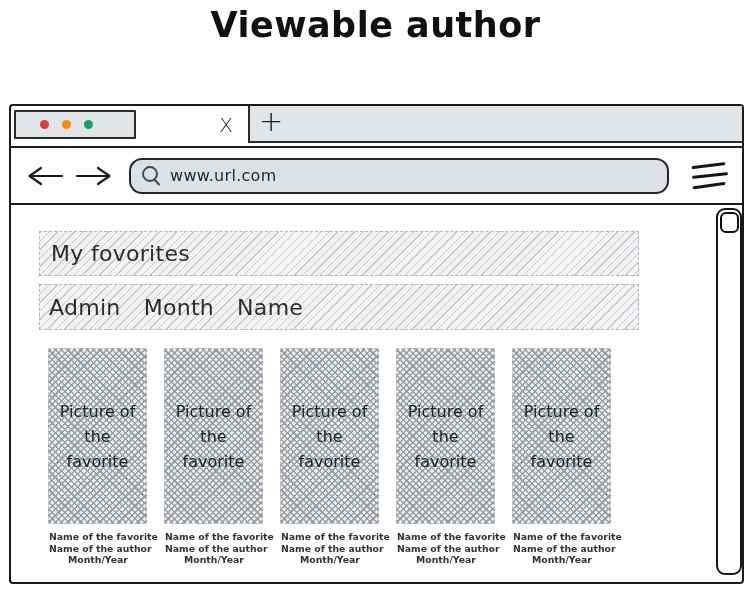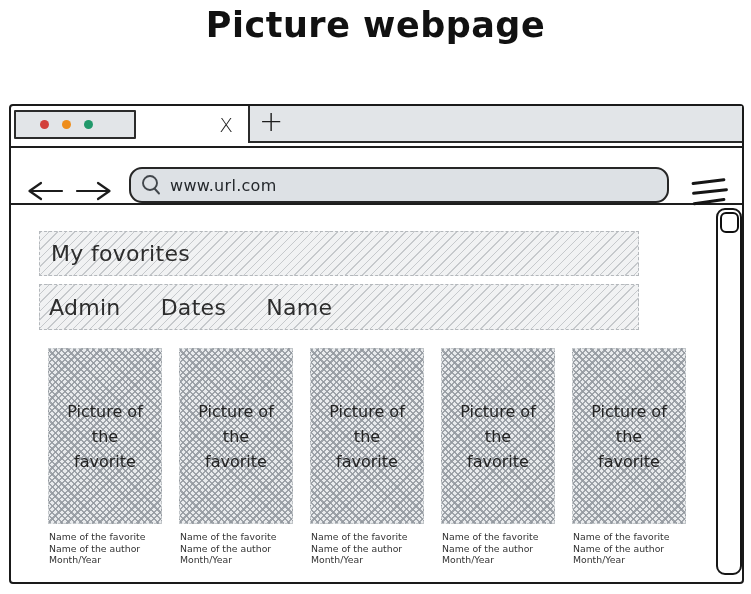--- a/index.html
+++ b/index.html
@@ -30,21 +30,21 @@
   }
   .newtab{
     position:absolute;left:237px;right:0;top:0;height:37px;
     background:#e2e5e8;border-left:2px solid #2b2b2b;border-bottom:2px solid #2b2b2b;
     display:flex;align-items:center;padding-left:9px;box-sizing:border-box;
   }
   .plus{font-size:29px;font-weight:200;color:#1d1d1d;line-height:1;margin-top:-4px;}
   
   .navbar{
     position:relative;height:55px;border-bottom:2.5px solid #1d1d1d;
-    display:flex;align-items:flex-end;padding:0 14px;
+    display:flex;align-items:center;padding:0 14px;
   }
   .arrow{flex:0 0 auto;margin-right:9px;}
   .urlbar{
     margin-left:6px;width:540px;height:36px;flex:0 0 auto;
     background:#dde1e5;border:2.2px solid #262626;border-radius:13px;
     display:flex;align-items:center;padding:0 9px;gap:8px;box-sizing:border-box;
   }
   .url-text{font-size:16px;color:#24282c;letter-spacing:0.3px;}
   .hamburger{margin-left:23px;display:flex;flex-direction:column;gap:7px;transform:rotate(-3deg);cursor:default;}
   .hamburger i{display:block;height:3px;background:#151515;border-radius:2px;}
@@ -61,39 +61,39 @@
     position:absolute;left:1.5px;top:1.5px;width:19px;height:21px;
     border:2.5px solid #0e0e0e;border-radius:6px;background:#fff;box-sizing:border-box;
   }
   .hatch{
     background-color:#f1f2f3;
     background-image:repeating-linear-gradient(135deg,#c6c9cc 0px,#c6c9cc 1px,transparent 1px,transparent 6px);
     border:1px dashed #b4b8bc;box-sizing:border-box;
   }
   .bar1{position:absolute;left:28px;top:26px;width:600px;height:45px;display:flex;align-items:center;padding-left:11px;}
   .bar1 span,.menu-item{font-size:22px;font-weight:500;color:#2d2d2d;letter-spacing:0.3px;}
-  .bar2{position:absolute;left:28px;top:79px;width:600px;height:46px;display:flex;align-items:center;gap:40px;padding-left:9px;}
+  .bar2{position:absolute;left:28px;top:79px;width:600px;height:46px;display:flex;align-items:center;gap:23px;padding-left:9px;}
   .menu-item{cursor:default;}
   .cards{position:absolute;left:37px;top:143px;display:flex;gap:17px;}
-  .card-col{width:114px;flex:0 0 auto;}
+  .card-col{width:99px;flex:0 0 auto;}
   .card{
     height:176px;display:flex;align-items:center;justify-content:center;text-align:center;
     background-color:#e9ebed;
     background-image:
       repeating-linear-gradient(45deg,rgba(146,152,159,0.85) 0px,rgba(146,152,159,0.85) 1.6px,transparent 1.6px,transparent 4.5px),
       repeating-linear-gradient(135deg,rgba(146,152,159,0.85) 0px,rgba(146,152,159,0.85) 1.6px,transparent 1.6px,transparent 4.5px);
     border:1px dashed #c2c6c9;box-sizing:border-box;
   }
   .card-text{width:86px;margin:0 auto;font-size:16px;line-height:25px;font-weight:500;color:#232323;}
-  .caption{margin-top:7px;font-size:9.3px;line-height:11.5px;color:#333;font-weight:400;white-space:nowrap;padding-left:1px;}
+  .caption{margin-top:7px;font-size:9.3px;line-height:11.5px;color:#333;font-weight:700;white-space:nowrap;padding-left:1px;text-align:center;}
 </style>
 </head>
 <body>
 
-<h1 class="title">Picture webpage</h1>
+<h1 class="title">Viewable author</h1>
 
 <div class="window">
 
   <div class="tabstrip">
     <div class="traffic">
       <span class="dot" style="background-color: rgb(210, 65, 60);"></span>
       <span class="dot" style="background-color: rgb(238, 141, 27);"></span>
       <span class="dot" style="background-color: rgb(33, 153, 107);"></span>
     </div>
     <span class="tab-close">X</span>
@@ -128,21 +128,21 @@
     <div class="scroll-track">
       <div class="scroll-thumb"></div>
     </div>
 
     <div class="hatch bar1">
       <span>My fovorites</span>
     </div>
 
     <div class="hatch bar2">
       <span class="menu-item">Admin</span>
-      <span class="menu-item">Dates</span>
+      <span class="menu-item">Month</span>
       <span class="menu-item">Name</span>
     </div>
 
     <div class="cards">
 
       <div class="card-col">
         <div class="card">
           <span class="card-text">Picture of the favorite</span>
         </div>
         <div class="caption">

